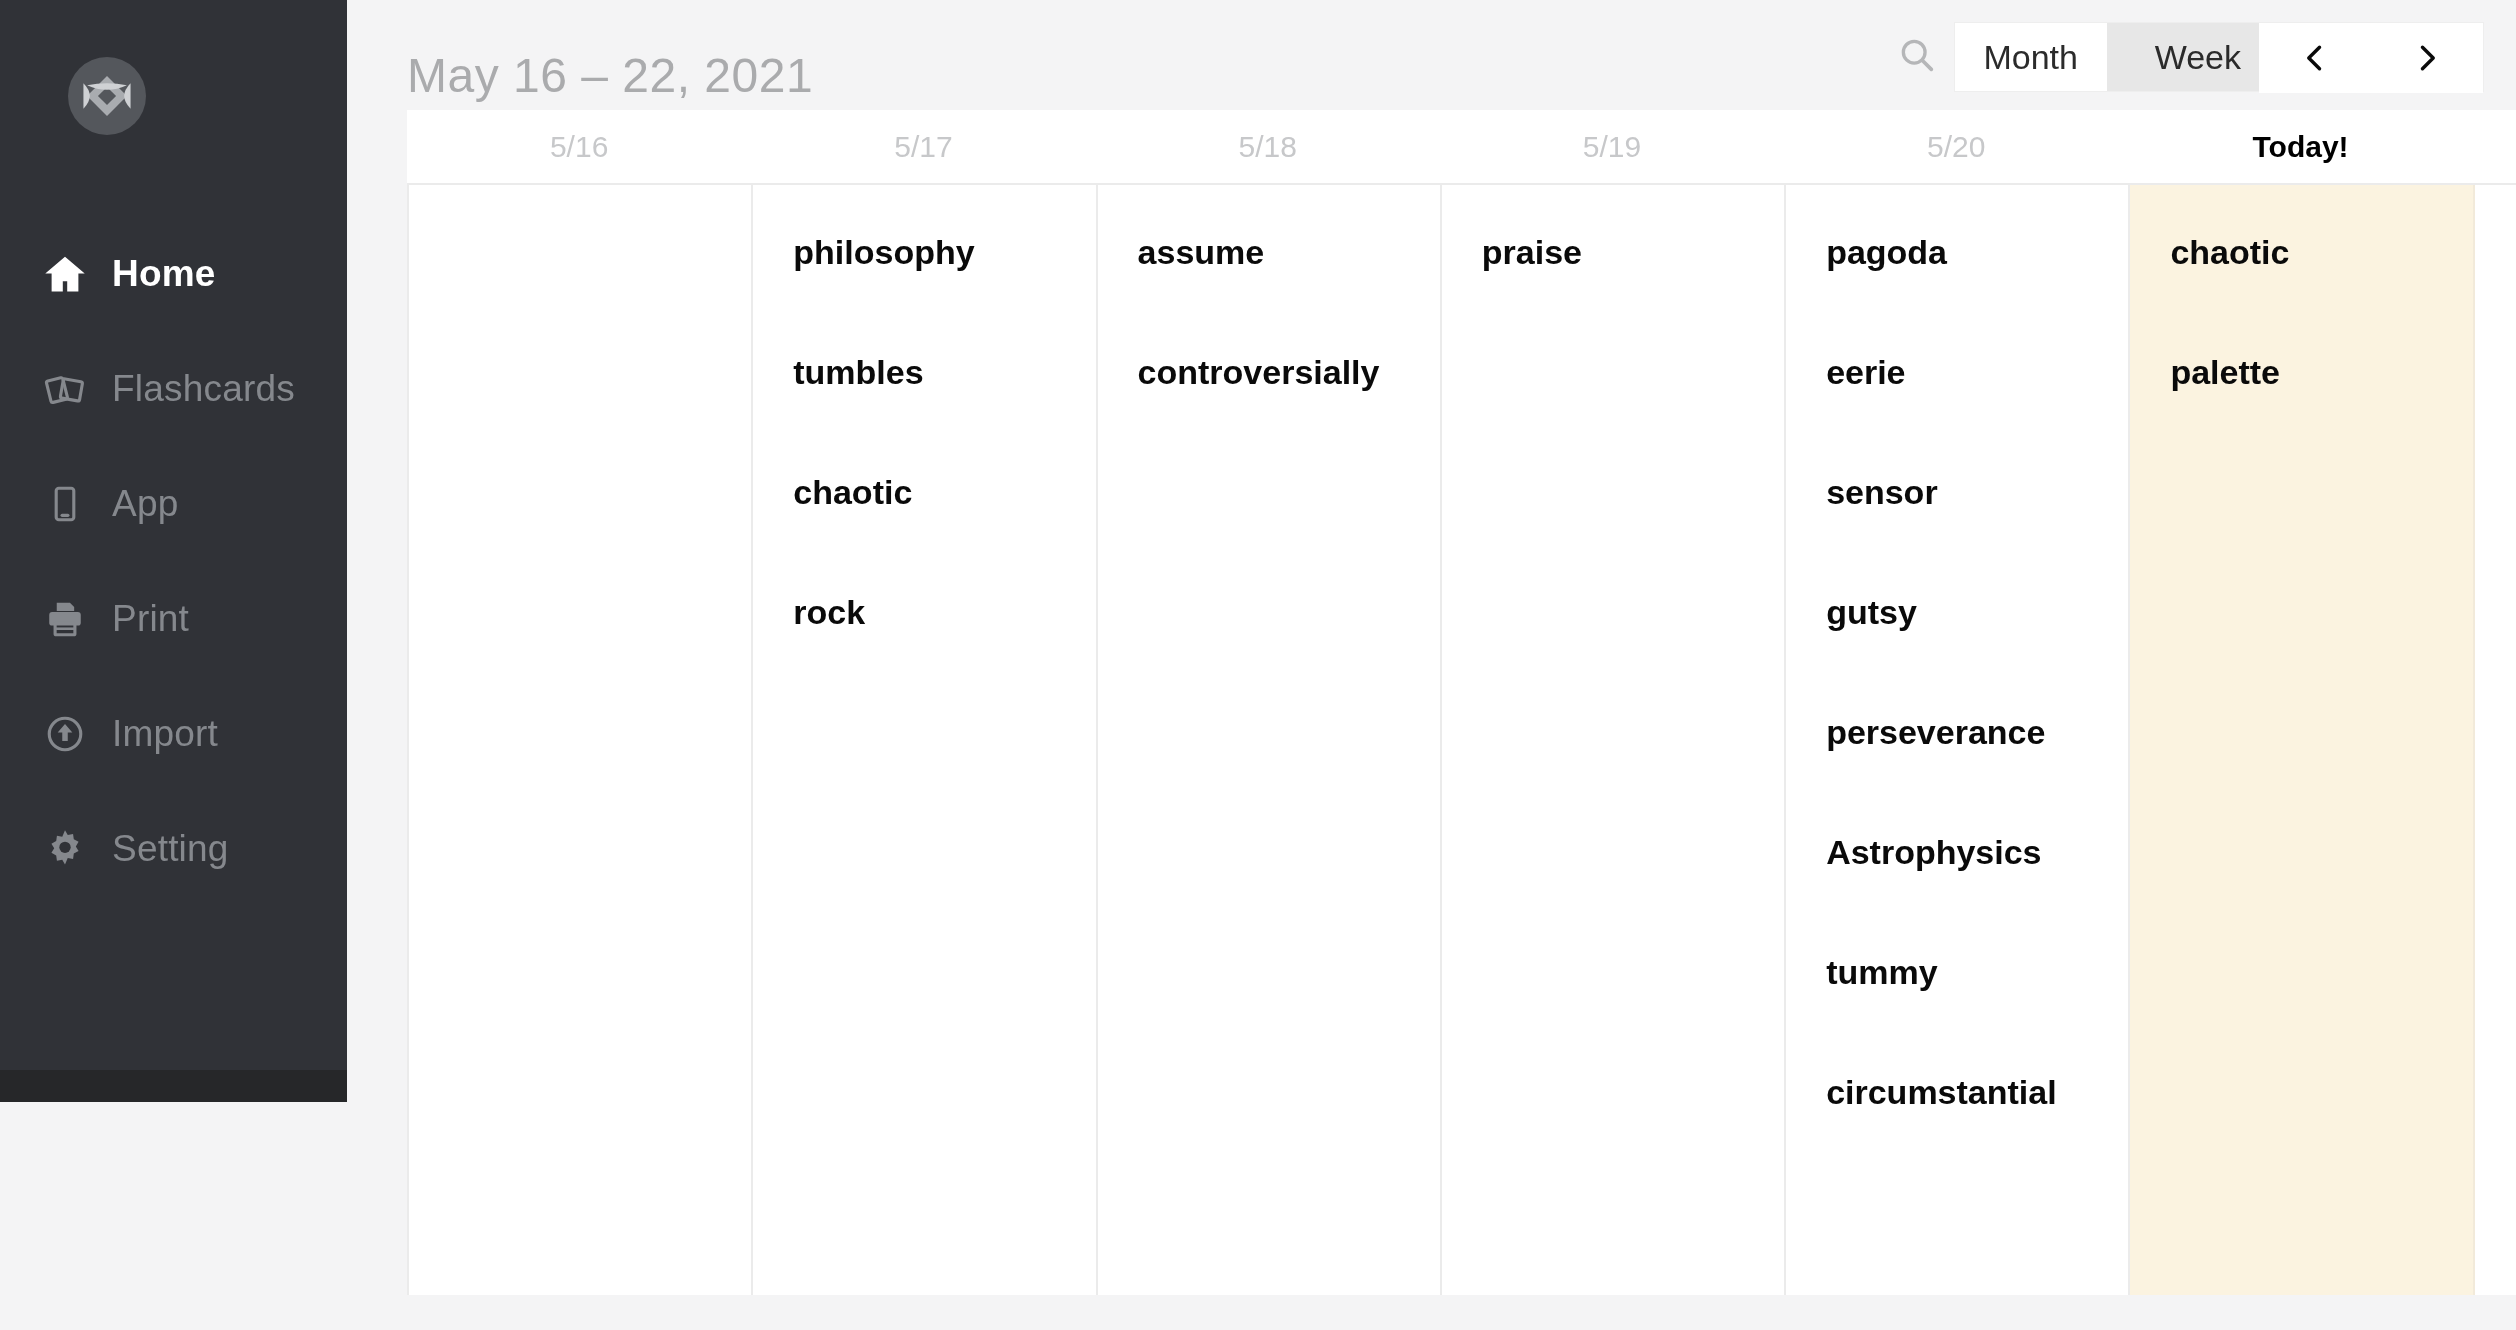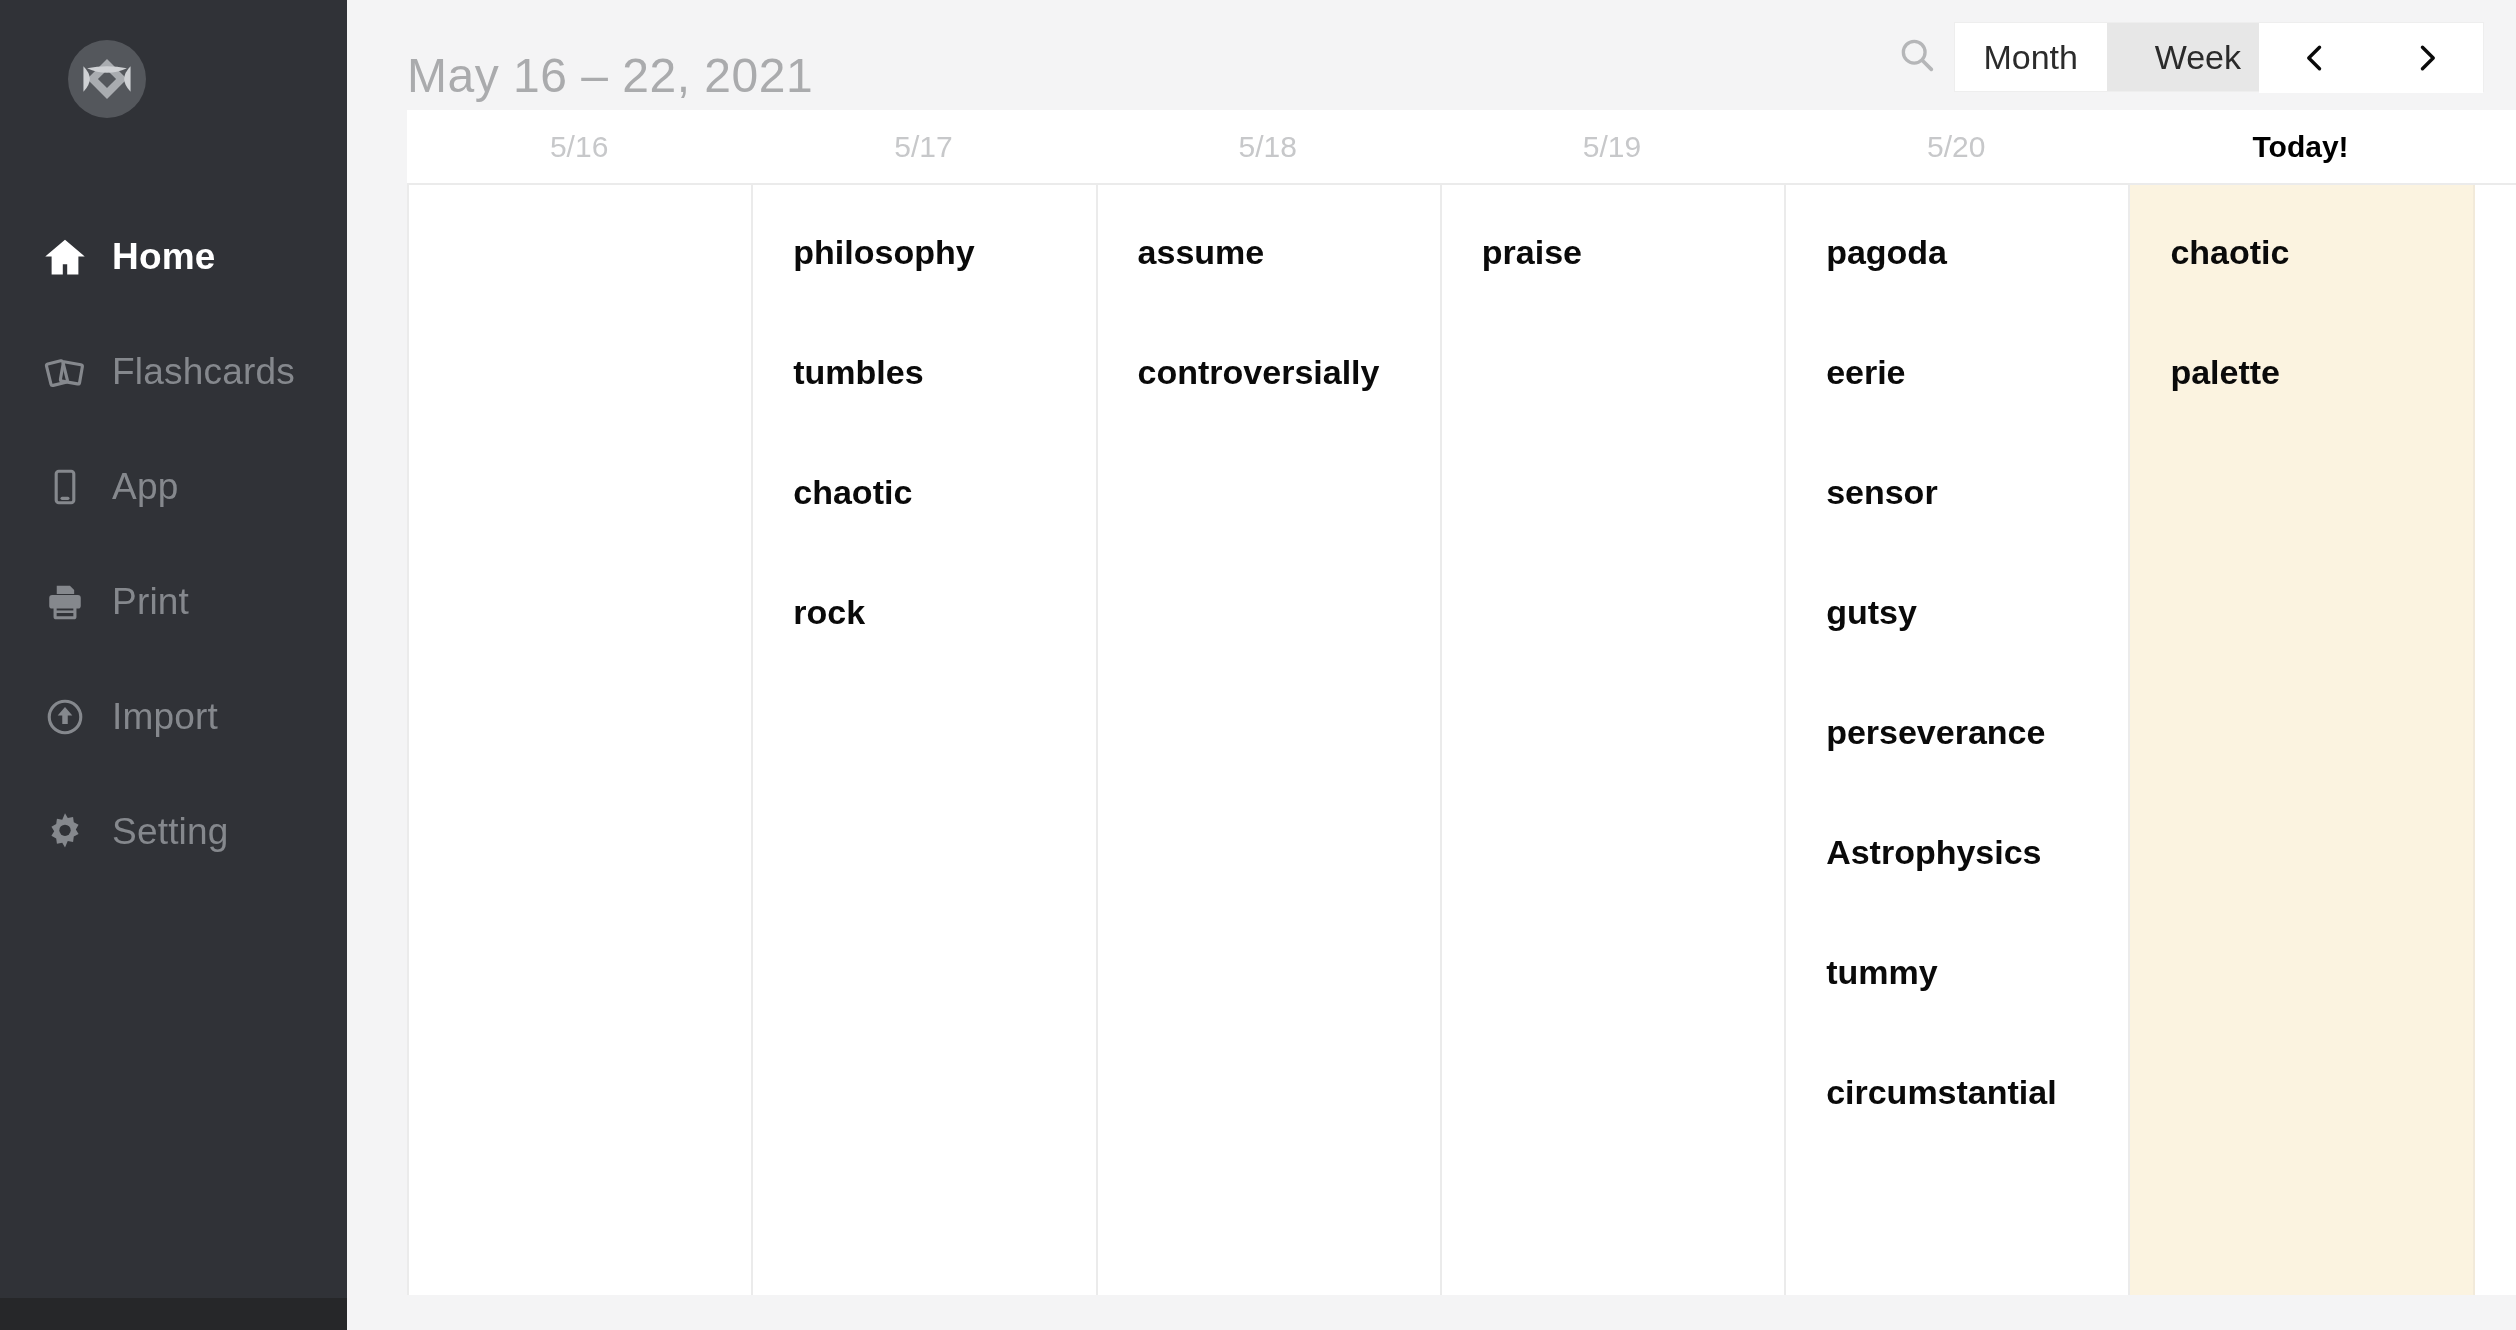--- a/index.html
+++ b/index.html
@@ -16,25 +16,25 @@
     position: relative;
     width: 2516px;
     height: 1330px;
     display: flex;
     background: #f4f4f5;
   }
 
   
   .sidebar {
     width: 347px;
-    height: 1330px;
+    height: 1102px;
     background: #303237;
     flex: 0 0 347px;
     position: relative;
-    padding-top: 29px;
+    padding-top: 46px;
   }
   .sidebar-bottom-strip {
     position: absolute;
     left: 0;
     bottom: 0;
     width: 347px;
     height: 32px;
     background: #262729;
   }
 

